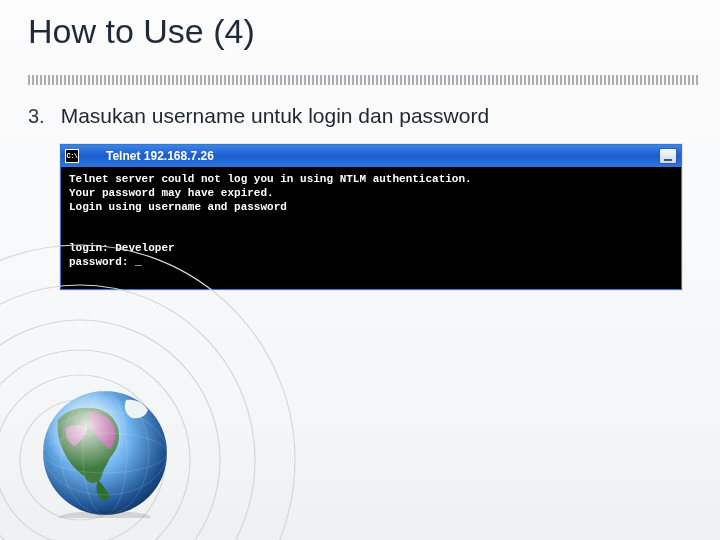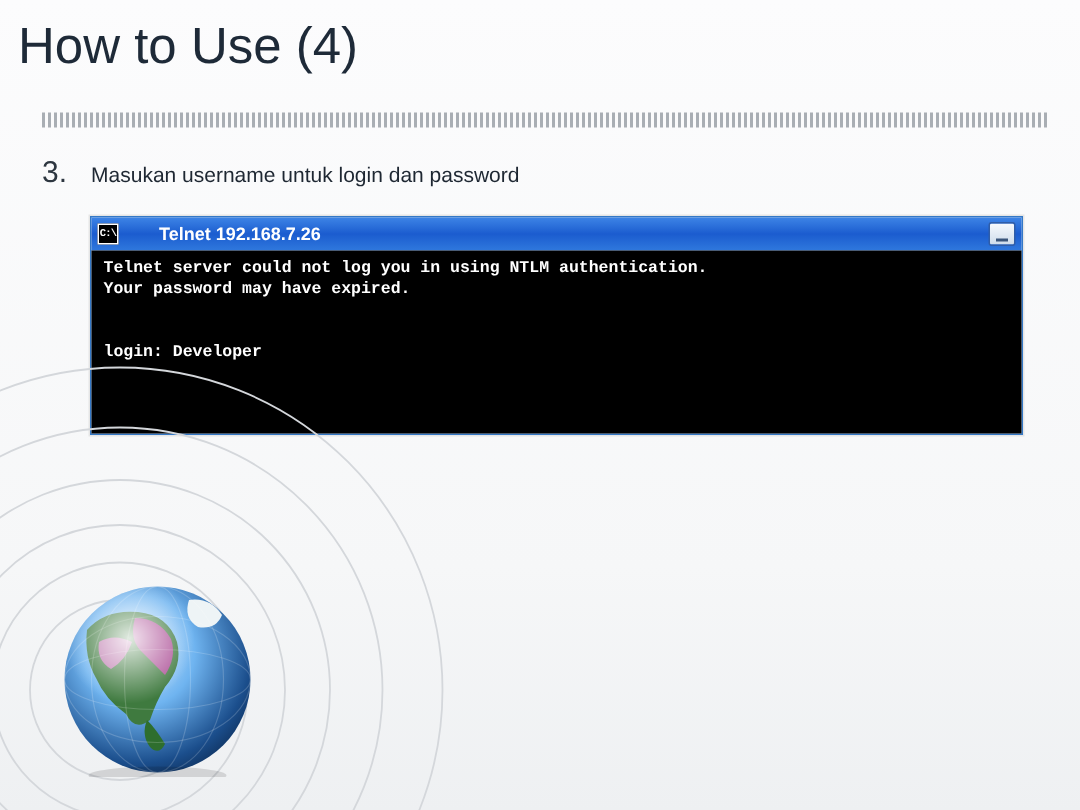--- a/index.html
+++ b/index.html
@@ -11,21 +11,21 @@
     }
     .slide {
       width: 720px;
       height: 540px;
       position: relative;
       background: linear-gradient(to bottom, #fcfcfd 0%, #f6f7f8 70%, #eef0f2 100%);
     }
     .slide-title {
       position: absolute;
       top: 12px;
-      left: 12px;
+      left: 28px;
       font-size: 34px;
       font-weight: 400;
       color: #1e2a38;
       text-align: center;
     }
     .divider {
       position: absolute;
       top: 75px;
       left: 28px;
       right: 20px;
@@ -38,21 +38,21 @@
       left: 28px;
       display: flex;
       align-items: baseline;
       gap: 16px;
     }
     .bullet-num {
       font-size: 20px;
       color: #2d3640;
     }
     .bullet-text {
-      font-size: 14px;
+      font-size: 21px;
       color: #1e2732;
     }
     
     .term-window {
       position: absolute;
       top: 144px;
       left: 60px;
       width: 622px;
       border: 1px solid #3478c6;
       box-shadow: 0 0 0 1px #e6e6e6;
@@ -157,23 +157,25 @@
         <span class="sys-icon-text">C:\</span>
       </div>
       <div class="titlebar-text">Telnet 192.168.7.26</div>
       <div class="min-btn">
         <div class="min-line"></div>
       </div>
     </div>
     <div class="term-body">
       <div class="term-line">Telnet server could not log you in using NTLM authentication.</div>
       <div class="term-line">Your password may have expired.</div>
+      <div class="term-line">Login using username and password</div>
       <div class="term-blank"></div>
       <div class="term-blank"></div>
       <div class="term-line">login: Developer</div>
+      <div class="term-line"><span>password: _</span></div>
     </div>
   </div>
 
   <div class="rings">
     <svg viewBox="0 0 360 360">
       <g fill="none" stroke="#d4d7db" stroke-width="1.2">
         <circle cx="120" cy="240" r="60"></circle>
         <circle cx="120" cy="240" r="85"></circle>
         <circle cx="120" cy="240" r="110"></circle>
         <circle cx="120" cy="240" r="140"></circle>

